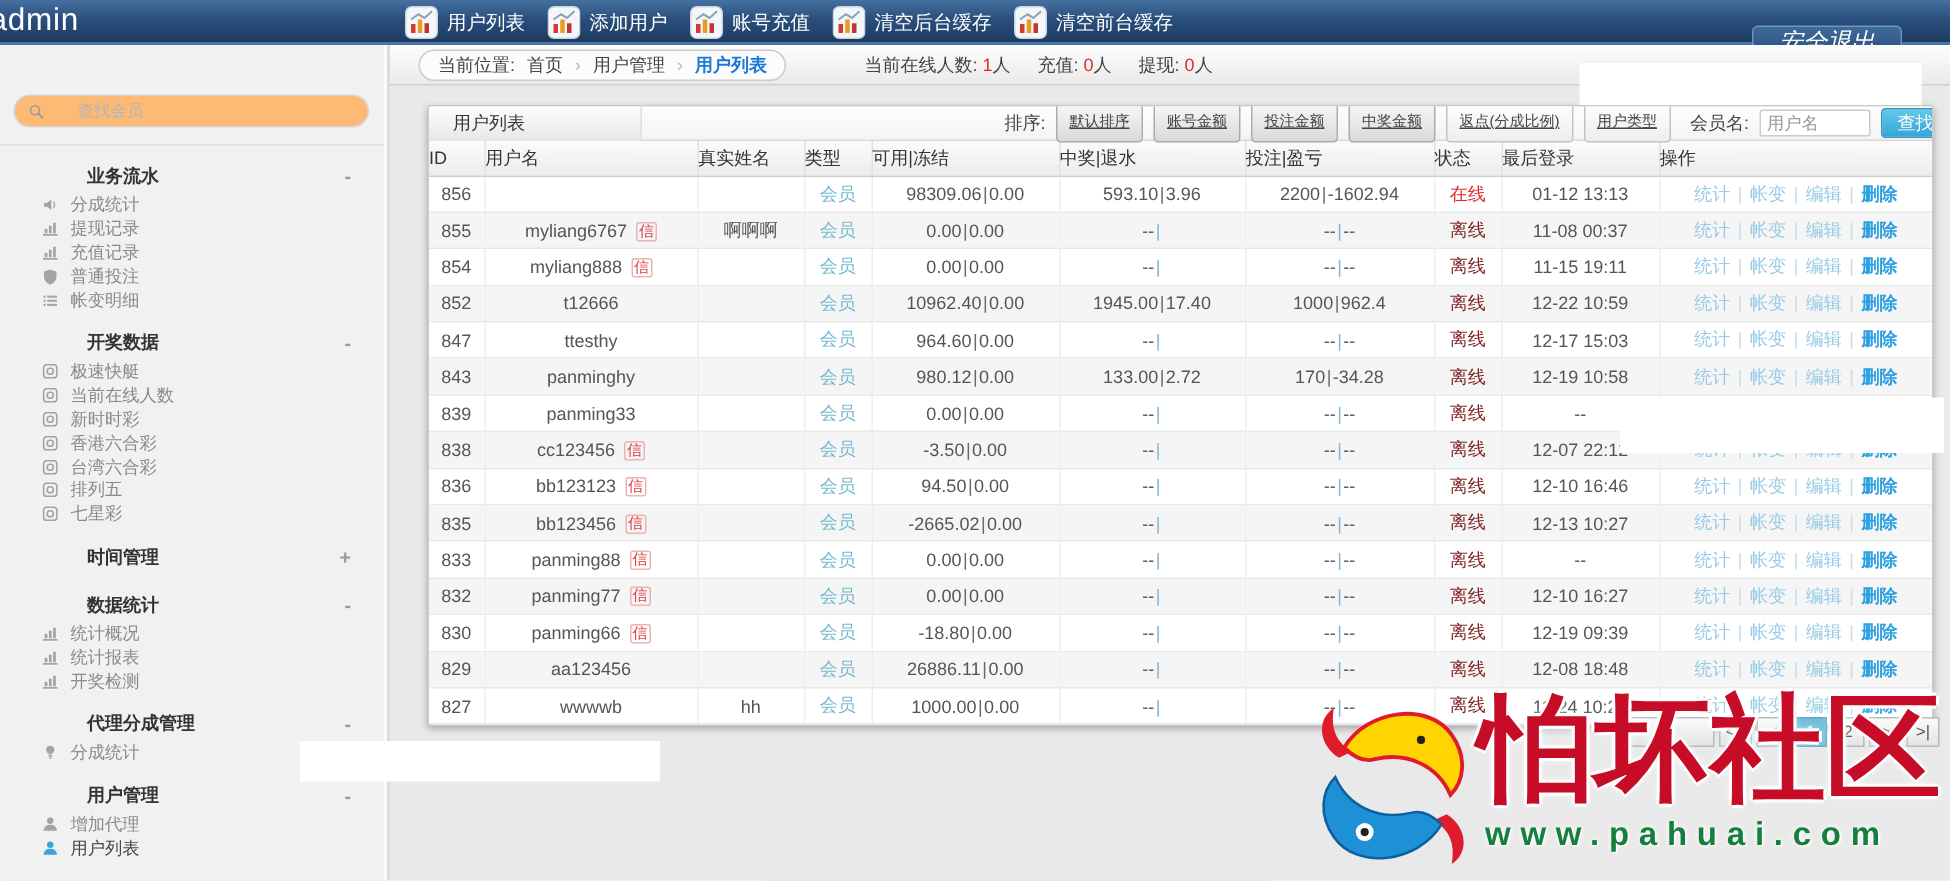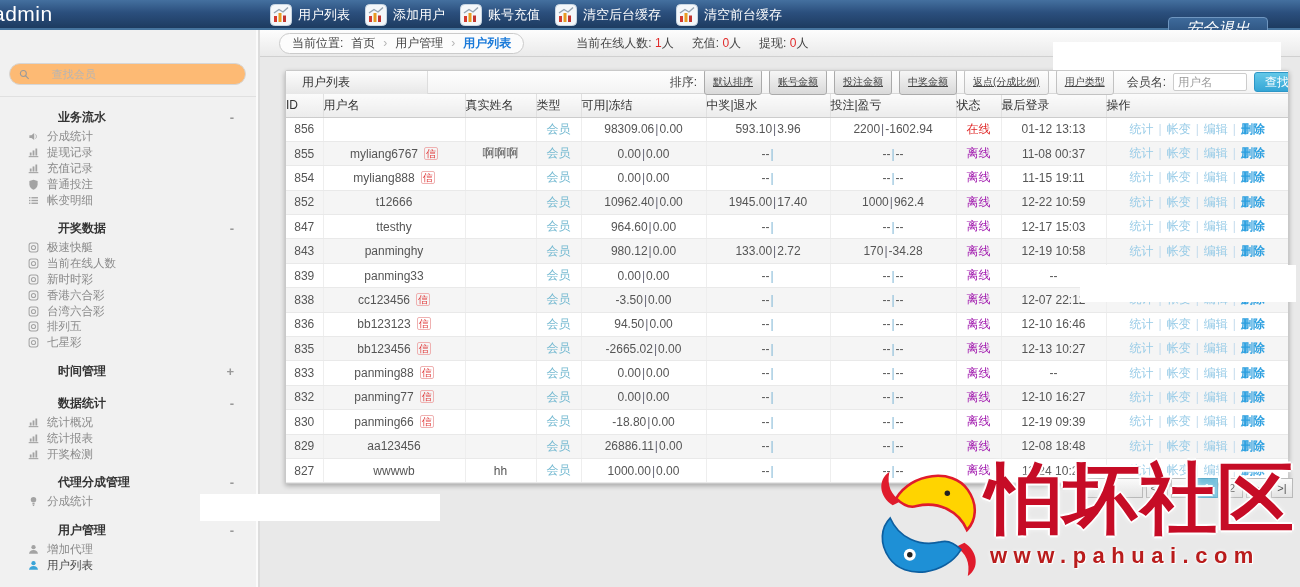--- a/index.html
+++ b/index.html
@@ -67,21 +67,21 @@
     background:linear-gradient(180deg,#fbfbfb,#ececec);border-bottom:1px solid #ccc;border-left:1px solid #e0e0e0;}
   thead th:first-child{border-left:0;}
   tbody td{height:24.4px;text-align:center;color:#555;border-bottom:1px solid #e9e9e9;
     border-left:1px solid #eee;overflow:hidden;white-space:nowrap;}
   tbody td:first-child{border-left:0;}
   tbody tr.alt{background:#f5f5f5;}
   .type-tag{color:#74b9d1;}
   .badge-xin{display:inline-block;color:#e03b3b;border:1px solid #efb1b1;border-radius:2px;
     font-size:10px;line-height:11px;padding:0 1px;margin-left:6px;vertical-align:1px;}
   .st-on{color:#e02b2b;}
-  .st-off{color:#a21caf;}
+  .st-off{color:#7f1d1d;}
   .pipe{color:#667;padding:0 1px;}
   .pipe-blue{color:#7fb6d5;}
   .act-link{color:#97cbe7;cursor:pointer;}
   .act-link.del{color:#2da0e0;font-weight:bold;}
   .act-sep{color:#c5dced;padding:0 5px;}
   
   .pagination{position:absolute;top:448px;right:7px;display:flex;gap:3px;z-index:10;}
   .pg-box{min-width:22px;height:20px;line-height:18px;text-align:center;font-size:11px;color:#555;
     background:linear-gradient(180deg,#fafafa,#e4e4e4);border:1px solid #b9b9b9;cursor:pointer;padding:0 3px;}
   .pg-box.info{min-width:66px;}
@@ -90,21 +90,21 @@
   .censor{position:absolute;background:#fff;z-index:40;}
   .censor-a{left:1053px;top:42px;width:228px;height:28px;}
   .censor-b{left:200px;top:494px;width:240px;height:27px;}
   .censor-c{left:1080px;top:265px;width:216px;height:37px;}
   
   .watermark{position:absolute;left:858px;top:456px;width:442px;height:131px;z-index:60;pointer-events:none;}
   .wm-fish{position:absolute;left:4px;top:8px;}
   .wm-title{position:absolute;left:128px;top:-8px;font-size:77px;font-weight:bold;color:#c60c26;
     letter-spacing:0px;white-space:nowrap;
     text-shadow:-2px 0 0 #fff,2px 0 0 #fff,0 -2px 0 #fff,0 2px 0 #fff,0 0 6px #fff;}
-  .wm-url{position:absolute;left:132px;top:87px;font-size:22px;font-weight:bold;color:#b91c1c;
+  .wm-url{position:absolute;left:132px;top:87px;font-size:22px;font-weight:bold;color:#15803d;
     letter-spacing:6.5px;white-space:nowrap;text-shadow:0 0 4px #fff,1px 1px 0 #fff;}
   svg.defs{position:absolute;width:0;height:0;}
 </style>
 </head>
 <body>
 
 <svg class="defs" aria-hidden="true">
   <symbol id="sym-navchart" viewBox="0 0 22 22">
     <rect x="0.5" y="0.5" width="21" height="21" rx="4" fill="#f4f7fa" stroke="#c9d6e2"></rect>
     <rect x="4" y="12" width="3" height="6" fill="#d43a2f"></rect>

